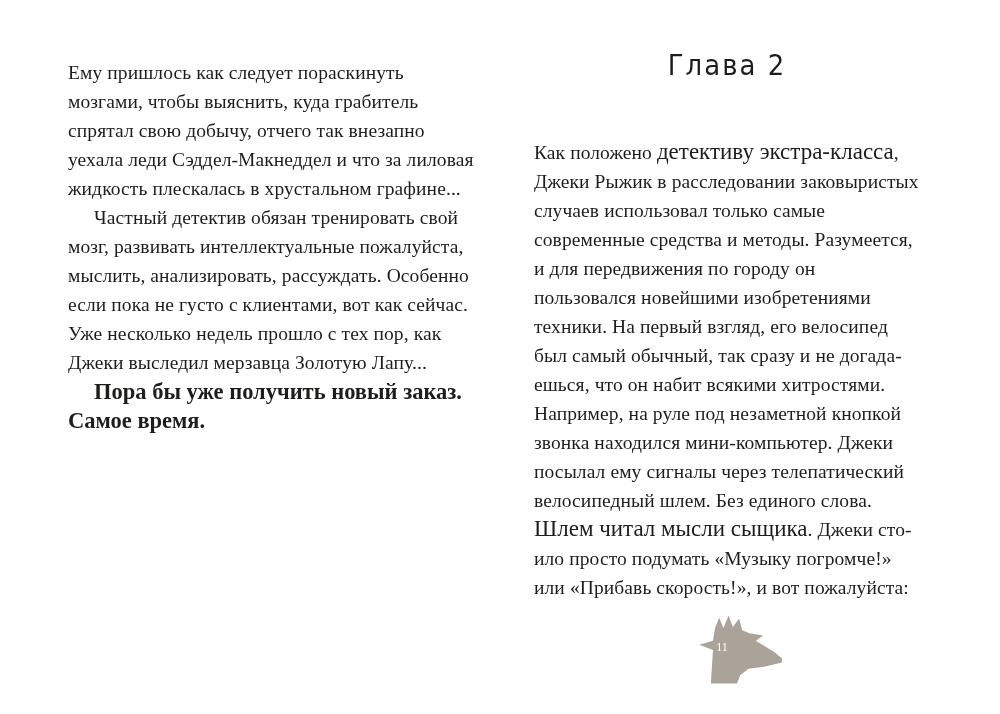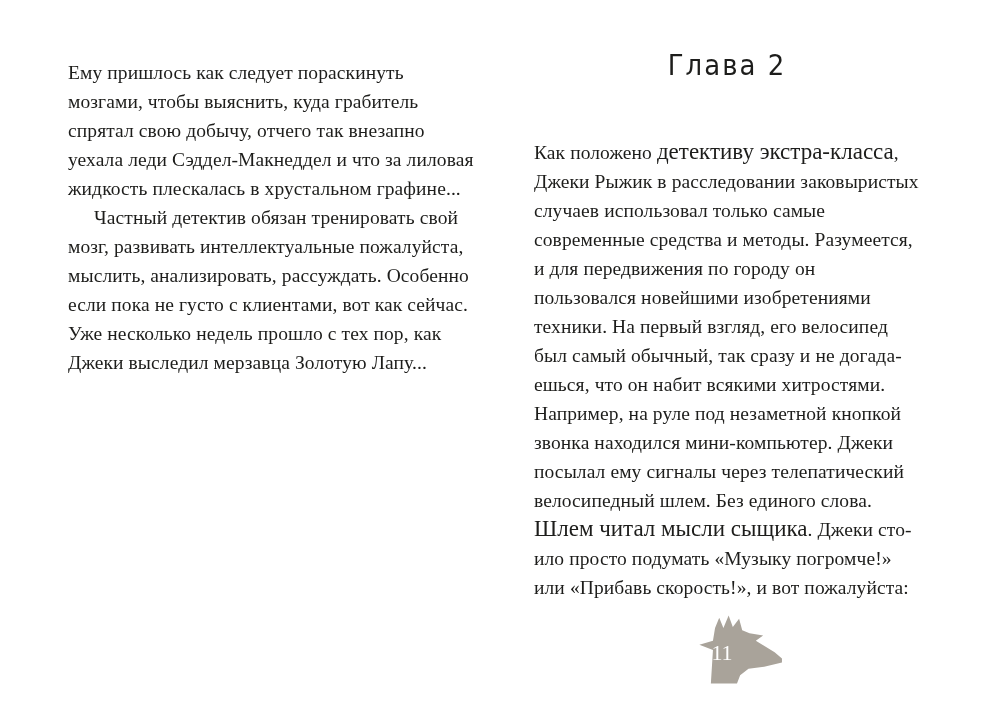--- a/index.html
+++ b/index.html
@@ -67,33 +67,34 @@
     position:absolute;inset:0;
     width:100%;height:100%;
     color:var(--marker-color);
   }
   .page-number{
     position:absolute;
     left:17px;top:26px;
     width:28px;
     text-align:center;
     font-family:"Liberation Serif",serif;
-    font-size:22px;
+    font-size:12px;
     color:var(--page-number-color);
   }
 </style>
 </head>
 <body>
 
 <div class="spread">
 
   <section class="page left">
     <div class="text-block" id="left-paragraphs">
         <p class="">Ему пришлось как следует пораскинуть мозгами, чтобы выяснить, куда грабитель спрятал свою добычу, отчего так внезапно уехала леди Сэддел-Макнеддел и что за ли­ловая жидкость плескалась в хрустальном графине...</p>
         <p class="indent ">Частный детектив обязан тренировать свой мозг, развивать интеллектуальные пожалуйста, мыслить, анализировать, рассуждать. Особенно если пока не густо с клиентами, вот как сейчас. Уже несколько недель прошло с тех пор, как Джеки высле­дил мерзавца Золотую Лапу...</p>
+        <p class="indent bold-large">Пора бы уже получить новый заказ. Самое время.</p>
       </div>
   </section>
 
   <section class="page right">
     <h1 class="chapter-title">Глава 2</h1>
     <div class="text-block" id="right-paragraph">
         <p><span>Как положено </span><span class="seg-bold-large">детективу экстра-класса</span><span>, Джеки Рыжик в расследовании заковыристых случаев использовал только самые современные средства и методы. Разумеется, и для передвижения по городу он пользовался новейшими изобретениями техники. На первый взгляд, его велосипед был самый обычный, так сразу и не догада­ешься, что он набит всякими хитростями. Например, на руле под незаметной кнопкой звонка находился мини-компьютер. Джеки посылал ему сигналы через телепатический велосипедный шлем. Без единого слова. </span><span class="seg-bold-large">Шлем читал мысли сыщика</span><span>. Джеки сто­ило просто подумать «Музыку погромче!» или «Прибавь скорость!», и вот пожалуйста:</span></p>
       </div>
 
     <div class="page-marker">

